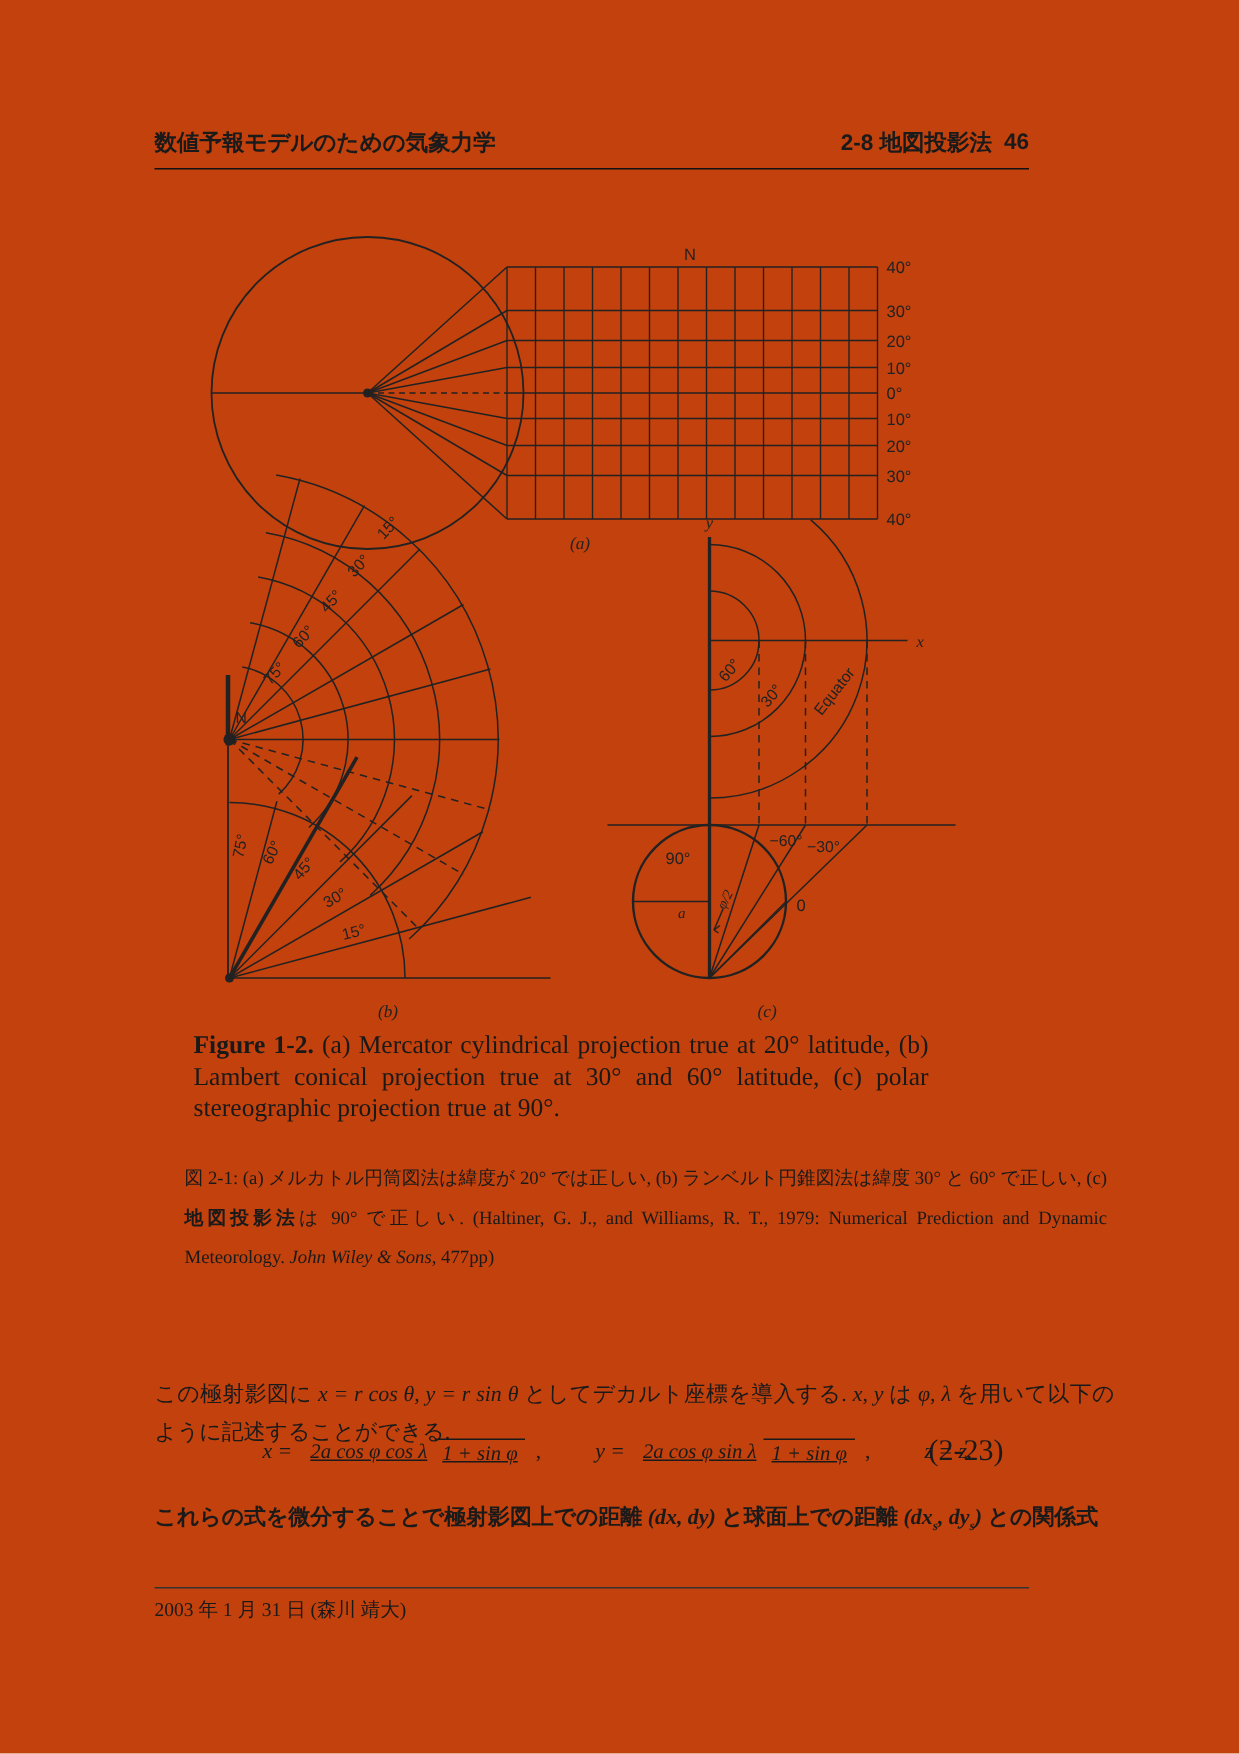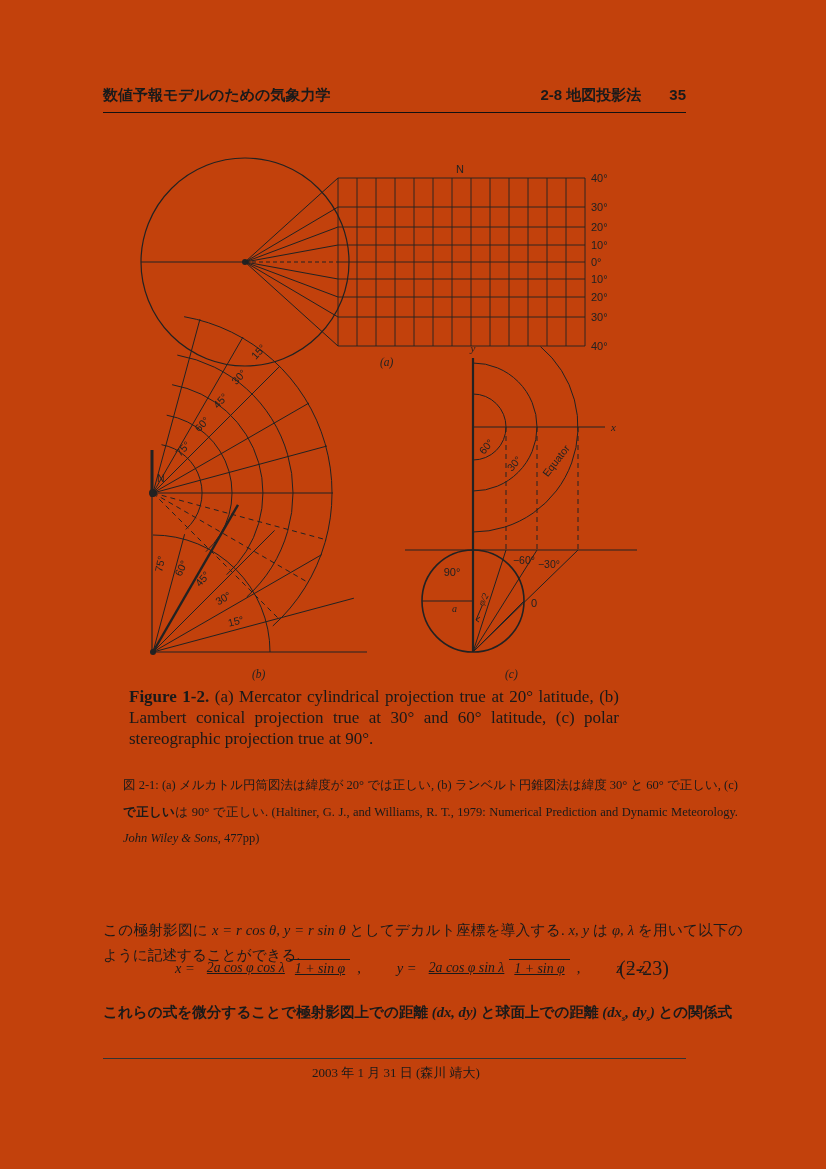--- a/index.html
+++ b/index.html
@@ -2,21 +2,21 @@
 <html><head>
 <meta charset="utf-8">
 <style>
   html,body{margin:0;padding:0;background:#ffffff;}
   .page{position:relative;width:826px;height:1169px;background:#c2410c;overflow:hidden;
         font-family:"Liberation Serif","DejaVu Serif",serif;color:#1a1a1a;}
   
   .hdr{position:absolute;left:103px;top:86px;width:583px;display:flex;justify-content:space-between;
        align-items:baseline;border-bottom:1.6px solid #111;padding-bottom:7px;
        font-weight:bold;font-size:15px;font-family:"Liberation Sans","DejaVu Sans",sans-serif;}
-  .hdr .right{display:flex;gap:28px;}
+  .hdr .right{display:flex;gap:8px;}
   
   svg.fig{position:absolute;left:0;top:0;}
   svg.fig text{font-family:"Liberation Sans","DejaVu Sans",sans-serif;fill:#222;}
   svg.fig .ital{font-family:"Liberation Serif","DejaVu Serif",serif;font-style:italic;}
   
   .cap-en{position:absolute;left:129px;top:686px;width:490px;font-size:17px;line-height:21px;
           text-align:justify;color:#191919;}
   .cap-en b{font-weight:bold;}
   .cap-jp{position:absolute;left:123px;top:772px;width:615px;font-size:12.5px;line-height:26.5px;
           text-align:justify;}
@@ -29,32 +29,32 @@
   
   .eq{position:absolute;left:103px;top:941px;width:566px;height:54px;font-size:14.5px;}
   .eq-row{position:absolute;left:72px;top:0;height:54px;display:flex;align-items:center;gap:5px;}
   .frac{display:inline-flex;flex-direction:row;align-items:center;line-height:1.2;font-size:13.8px;margin:0 2px;text-decoration:underline;}
   .frac .den{border-top:1.1px solid #1a1a1a;padding:1px 5px 0 5px;}
   .frac .num{padding:0 5px;}
   .eq-gap{width:26px;}
   .eq-tag{position:absolute;right:0;top:50%;transform:translateY(-50%);font-size:20px;}
   
   .ftr-rule{position:absolute;left:103px;top:1058px;width:583px;border-top:1.1px solid #333;}
-  .ftr{position:absolute;left:103px;top:1064px;width:586px;text-align:center;font-size:13px;}
+  .ftr{position:absolute;left:103px;top:1064px;width:586px;text-align:left;font-size:13px;}
 </style>
 </head>
 <body>
 
 <div class="page">
 
   <div class="hdr">
     <span>数値予報モデルのための気象力学</span>
     <span class="right">
       <span>2-8 地図投影法</span>
-      <span>35</span>
+      <span>46</span>
     </span>
   </div>
 
   <svg class="fig" width="826" height="1169" viewBox="0 0 826 1169">
     <g stroke="#222" stroke-width="1" fill="none">
 
       <g>
         <circle cx="245" cy="262" r="104" stroke-width="1.2"></circle>
         <circle cx="245" cy="262" r="3" fill="#222" stroke="none"></circle>
         <line x1="141" y1="262" x2="245" y2="262"></line>
@@ -211,21 +211,21 @@
         </g>
       </g>
     </g>
   </svg>
 
   <div class="cap-en">
     <b>Figure 1-2.</b><span> (a) Mercator cylindrical projection true at 20° latitude, (b) Lambert conical projection true at 30° and 60° latitude, (c) polar stereographic projection true at 90°.</span>
   </div>
 
   <div class="cap-jp">
-    <span>図 2-1: (a) メルカトル円筒図法は緯度が 20° では正しい, (b) ランベルト円錐図法は緯度 30° と 60° で正しい, (c) </span><span class="bold">で正しい</span><span>は 90° で正しい. (Haltiner, G. J., and Williams, R. T., 1979: Numerical Prediction and Dynamic Meteorology. </span><span class="it">John Wiley &amp; Sons</span><span>, 477pp)</span>
+    <span>図 2-1: (a) メルカトル円筒図法は緯度が 20° では正しい, (b) ランベルト円錐図法は緯度 30° と 60° で正しい, (c) </span><span class="bold">地図投影法</span><span>は 90° で正しい. (Haltiner, G. J., and Williams, R. T., 1979: Numerical Prediction and Dynamic Meteorology. </span><span class="it">John Wiley &amp; Sons</span><span>, 477pp)</span>
   </div>
 
   <div class="para" style="top:918px;">
     <span>この極射影図に </span><span class="m">x = r cos θ, y = r sin θ</span><span> としてデカルト座標を導入する. </span><span class="m">x, y</span><span> は </span><span class="m">φ, λ</span><span> を用いて以下のように記述することができる.</span>
   </div>
 
   <div class="eq">
     <div class="eq-row">
       <span class="m">x =</span>
       <span class="frac">

